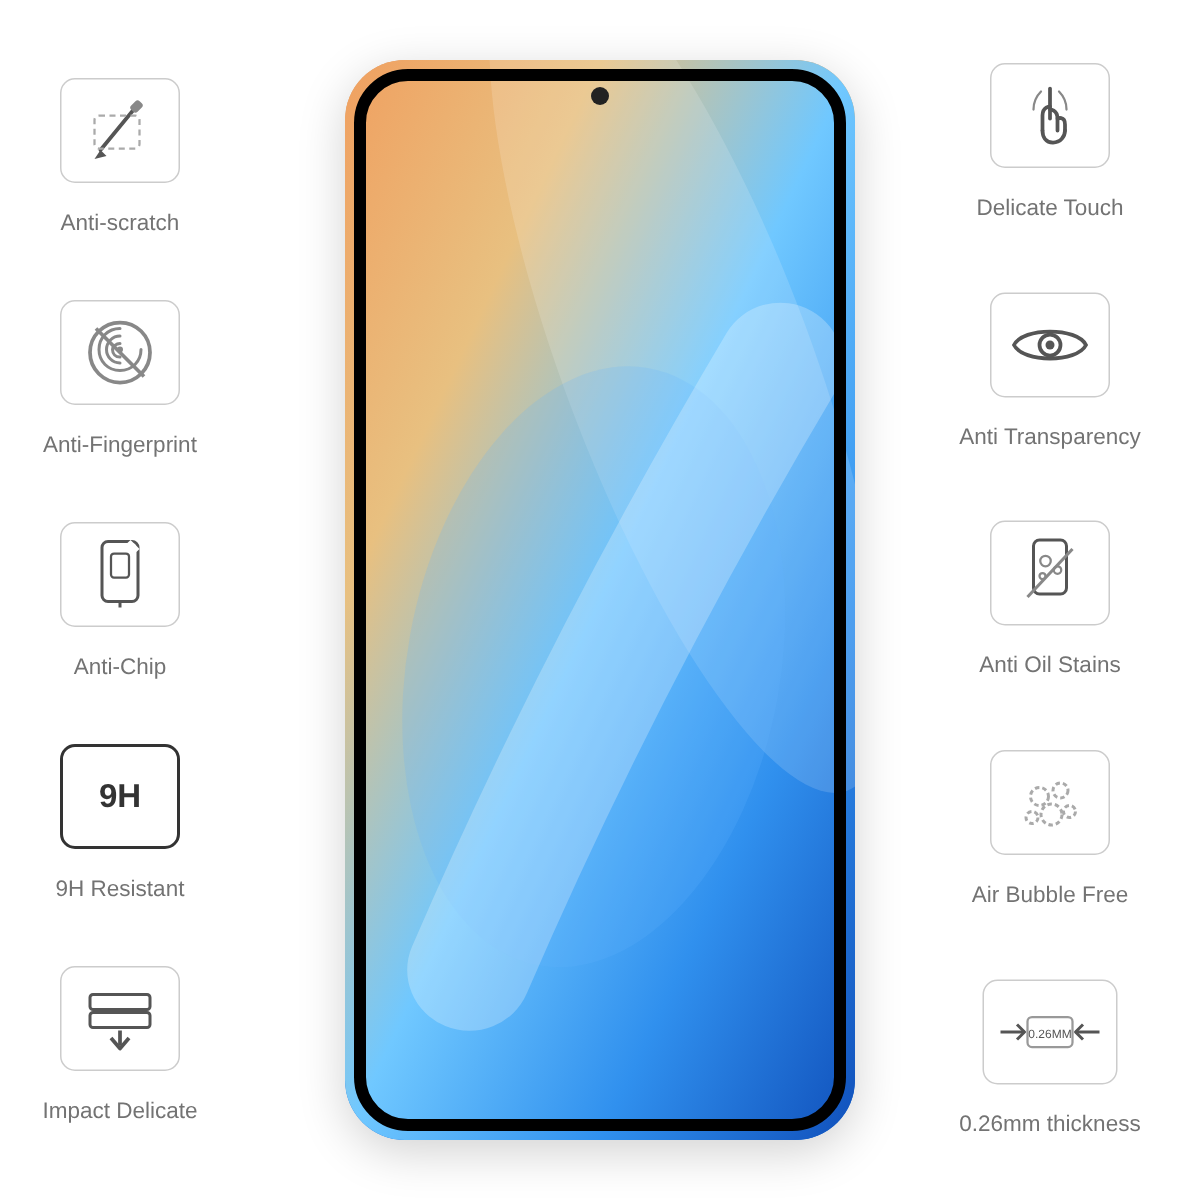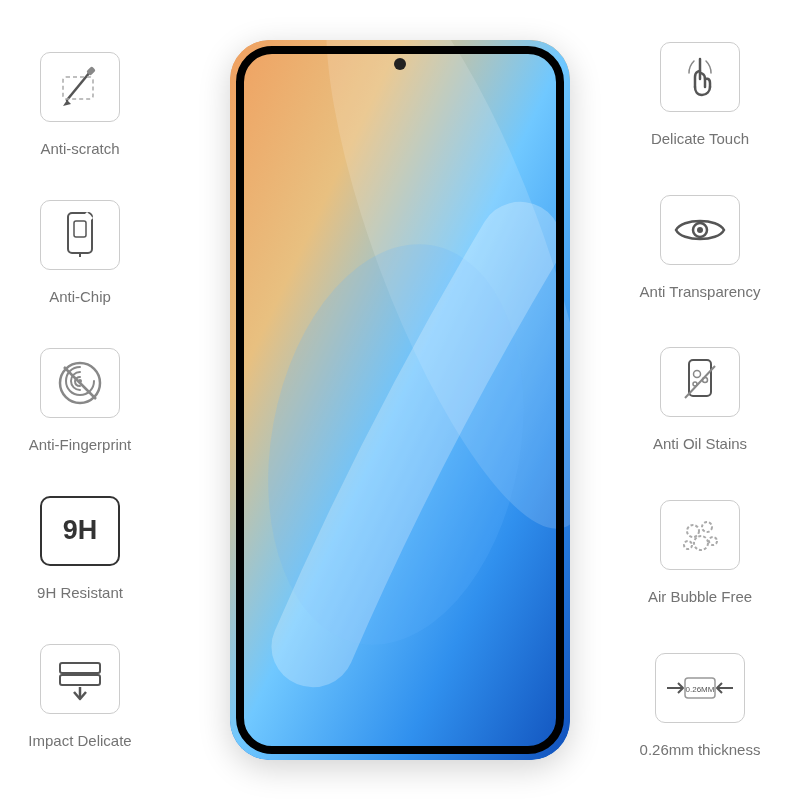--- a/index.html
+++ b/index.html
@@ -137,21 +137,21 @@
       height: 70px;
       border: 2px solid #333;
       border-radius: 10px;
       display: flex;
       align-items: center;
       justify-content: center;
       background: #fff;
     }
 
     .nine-h-text {
-      font-size: 27px;
+      font-size: 22px;
       font-weight: bold;
       color: #333;
       line-height: 1;
     }
 
     .thickness-box {
       width: 90px;
       height: 70px;
       border: 1.5px solid #ccc;
       border-radius: 10px;
@@ -188,47 +188,47 @@
           <rect x="32" y="6" width="8" height="6" rx="2" fill="#888" transform="rotate(-45 36 9)"></rect>
 
           <rect x="8" y="15" width="30" height="22" rx="3" fill="none" stroke="#aaa" stroke-width="1.5" stroke-dasharray="4,3"></rect>
         </svg>
       </div>
       <span class="feature-label">Anti-scratch</span>
     </div>
 
     <div class="feature-item">
       <div class="feature-icon-box">
-        <svg width="48" height="52" viewBox="0 0 48 52">
-
-          <rect x="12" y="4" width="24" height="40" rx="4" fill="none" stroke="#555" stroke-width="2"></rect>
-
-          <rect x="18" y="12" width="12" height="16" rx="2" fill="none" stroke="#555" stroke-width="1.5"></rect>
-          <line x1="24" y1="44" x2="24" y2="48" stroke="#555" stroke-width="2"></line>
-
-          <line x1="30" y1="4" x2="36" y2="10" stroke="#fff" stroke-width="3"></line>
-        </svg>
-      </div>
-      <span class="feature-label">Anti-Chip</span>
-    </div>
-
-    <div class="feature-item">
-      <div class="feature-icon-box">
         <svg width="52" height="52" viewBox="0 0 52 52">
 
           <path d="M26 10 C18 10 12 16 12 24 C12 32 18 38 26 38 C34 38 40 32 40 24" fill="none" stroke="#888" stroke-width="2" stroke-linecap="round"></path>
           <path d="M26 15 C21 15 17 19 17 24 C17 29 21 33 26 33" fill="none" stroke="#888" stroke-width="2" stroke-linecap="round"></path>
           <path d="M26 20 C23.5 20 21 22 21 24 C21 27 23 29 26 29" fill="none" stroke="#888" stroke-width="2" stroke-linecap="round"></path>
           <circle cx="26" cy="24" r="2" fill="#888"></circle>
 
           <circle cx="26" cy="26" r="20" fill="none" stroke="#888" stroke-width="2.5"></circle>
           <line x1="10" y1="10" x2="42" y2="42" stroke="#888" stroke-width="2.5"></line>
         </svg>
       </div>
       <span class="feature-label">Anti-Fingerprint</span>
+    </div>
+
+    <div class="feature-item">
+      <div class="feature-icon-box">
+        <svg width="48" height="52" viewBox="0 0 48 52">
+
+          <rect x="12" y="4" width="24" height="40" rx="4" fill="none" stroke="#555" stroke-width="2"></rect>
+
+          <rect x="18" y="12" width="12" height="16" rx="2" fill="none" stroke="#555" stroke-width="1.5"></rect>
+          <line x1="24" y1="44" x2="24" y2="48" stroke="#555" stroke-width="2"></line>
+
+          <line x1="30" y1="4" x2="36" y2="10" stroke="#fff" stroke-width="3"></line>
+        </svg>
+      </div>
+      <span class="feature-label">Anti-Chip</span>
     </div>
 
     <div class="feature-item">
       <div class="nine-h-box">
         <span class="nine-h-text">9H</span>
       </div>
       <span class="feature-label">9H Resistant</span>
     </div>
 
     <div class="feature-item">

